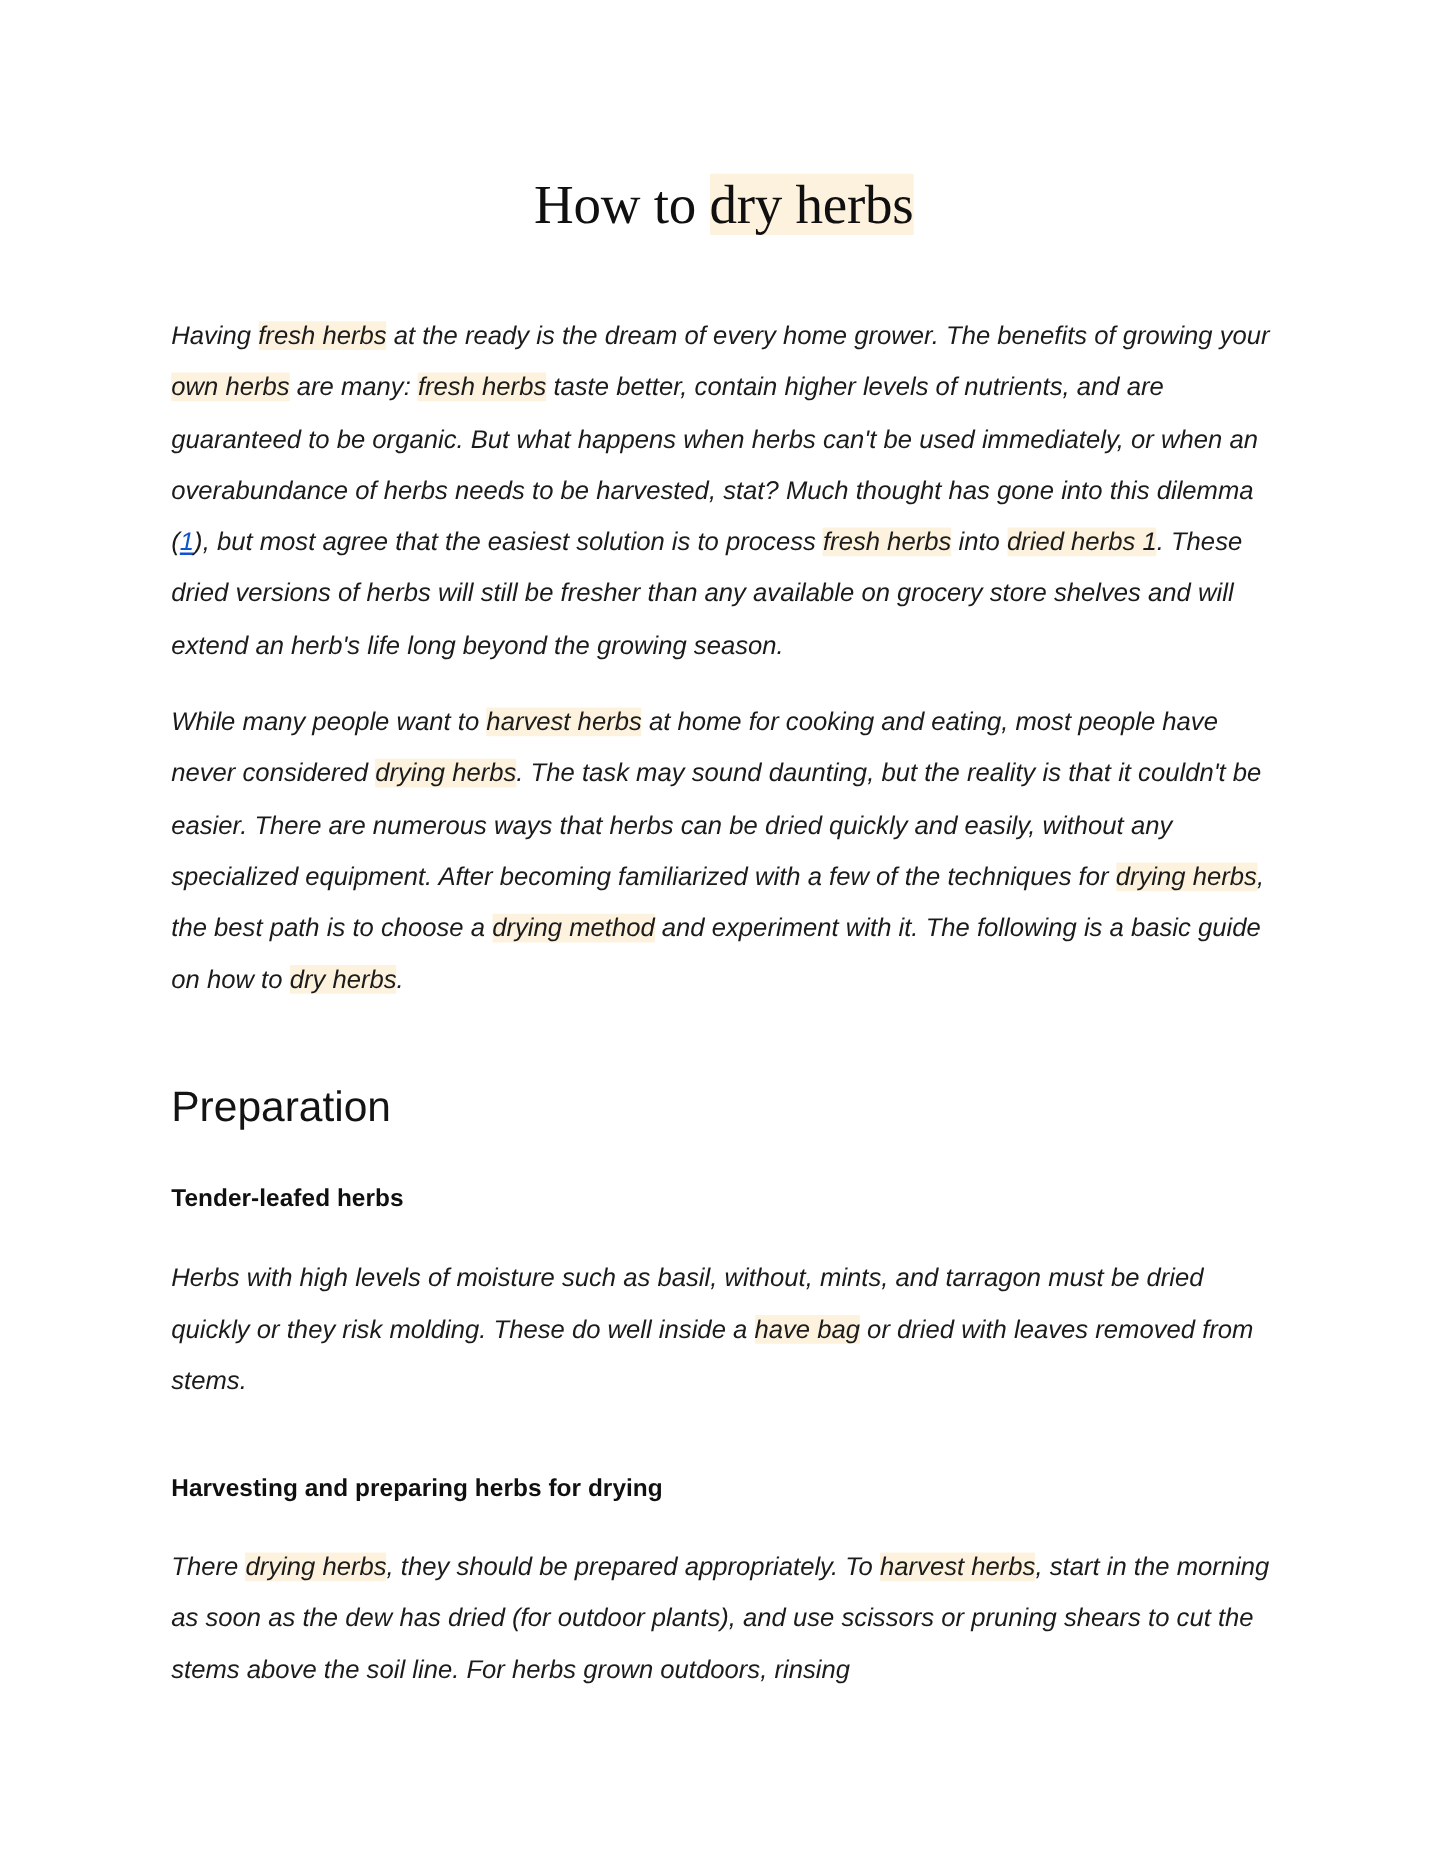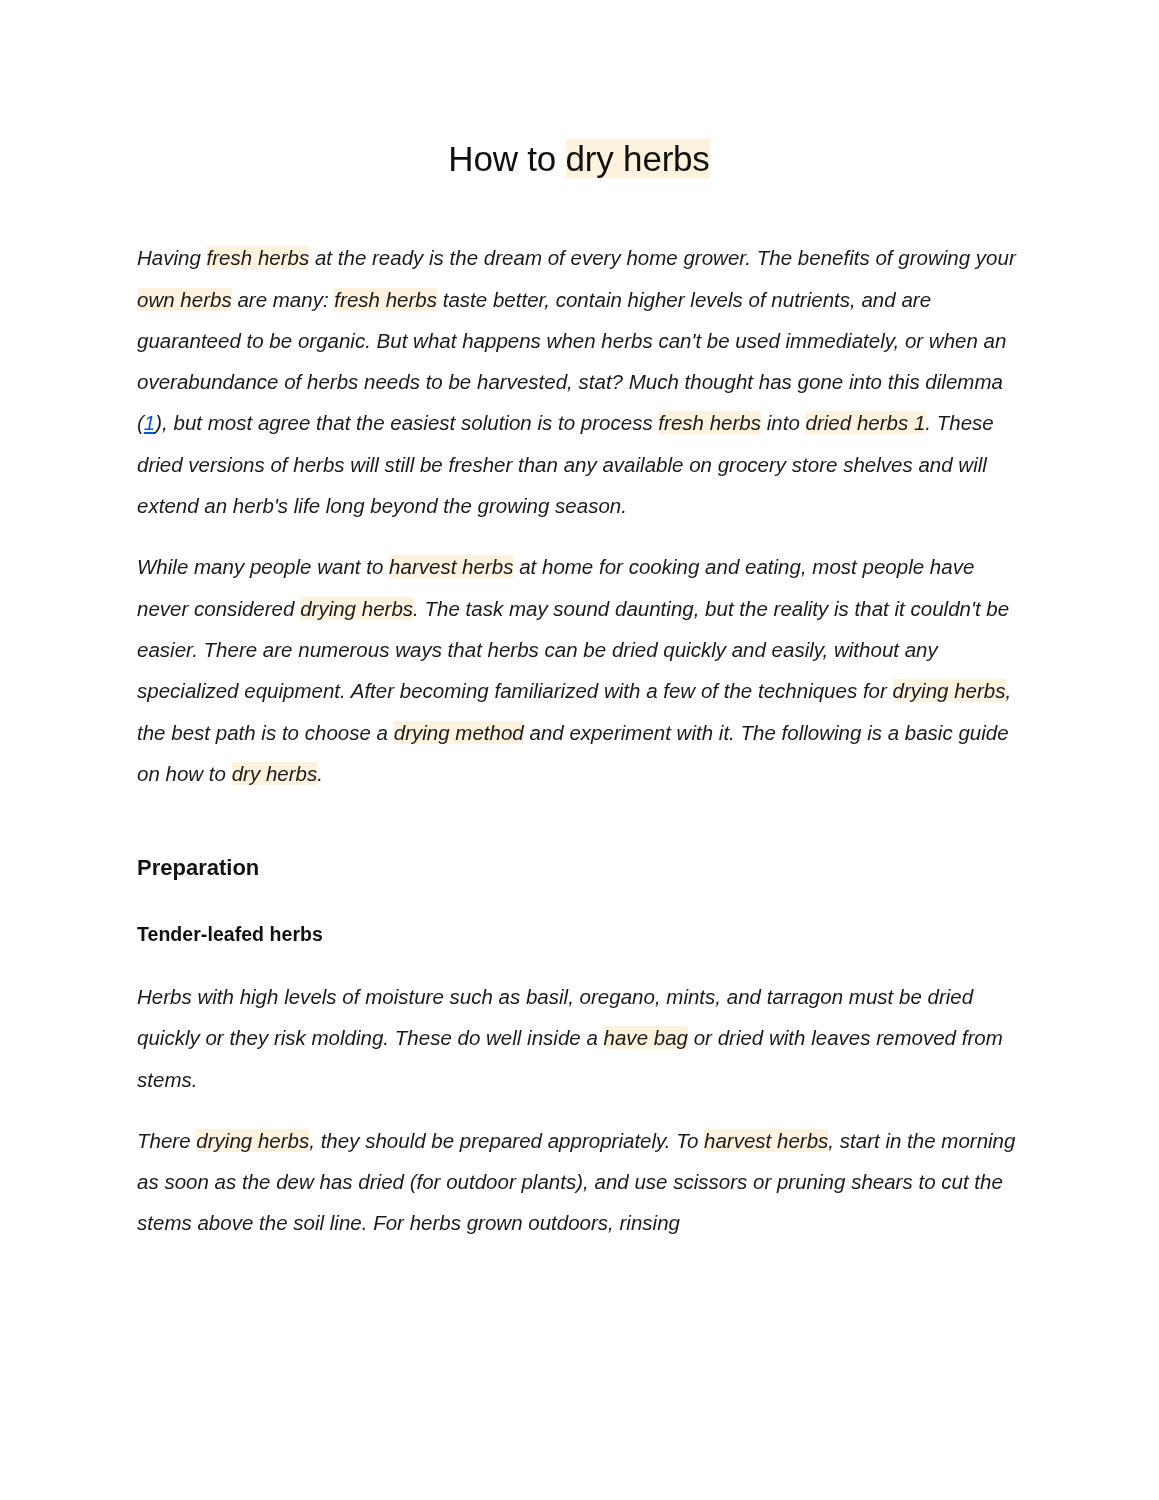--- a/index.html
+++ b/index.html
@@ -21,44 +21,45 @@
     box-sizing: border-box;
     overflow: hidden;
   }
   .content {
     position: absolute;
     left: 137px;
     top: 0;
     width: 884px;
   }
   .doc-title {
-    font-size: 35px;
+    font-size: 44px;
     font-weight: 400;
     line-height: 1.18;
     text-align: center;
     margin: 0;
     padding-top: 138px;
     letter-spacing: -0.2px;
     color: #101010;
+    font-family: Liberation Serif, serif;
   }
   p.body-text {
     font-size: 20.5px;
     line-height: 41.3px;
     margin: 0 0 20px 0;
     color: #1b1b1b;
     letter-spacing: 0.01px;
     text-align: left;
     font-style: italic;
   }
   p.first-para {
     margin-top: 58px;
   }
   h2.section-heading {
-    font-size: 22px;
-    font-weight: 700;
+    font-size: 34px;
+    font-weight: 400;
     line-height: 1.25;
     margin: 60px 0 0 0;
     color: #131313;
     letter-spacing: 0px;
   }
   h3.sub-heading {
     font-size: 19.5px;
     font-weight: 700;
     line-height: 1.3;
     margin: 53px 0 0 0;
@@ -92,19 +93,20 @@
     <h1 class="doc-title"><span>How to </span><mark class="hl">dry herbs</mark></h1>
 
     <p class="body-text first-para"><span>Having </span><mark class="hl">fresh herbs</mark><span> at the ready is the dream of every home grower. The benefits of growing your </span><mark class="hl">own herbs</mark><span> are many: </span><mark class="hl">fresh herbs</mark><span> taste better, contain higher levels of nutrients, and are guaranteed to be organic. But what happens when herbs can't be used immediately, or when an overabundance of herbs needs to be harvested, stat? Much thought has gone into this dilemma (</span><a class="ref-link" href="#">1</a><span>), but most agree that the easiest solution is to process </span><mark class="hl">fresh herbs</mark><span> into </span><mark class="hl">dried herbs 1</mark><span>. These dried versions of herbs will still be fresher than any available on grocery store shelves and will extend an herb's life long beyond the growing season.</span></p>
 
     <p class="body-text para-gap-large"><span>While many people want to </span><mark class="hl">harvest herbs</mark><span> at home for cooking and eating, most people have never considered </span><mark class="hl">drying herbs</mark><span>. The task may sound daunting, but the reality is that it couldn't be easier. There are numerous ways that herbs can be dried quickly and easily, without any specialized equipment. After becoming familiarized with a few of the techniques for </span><mark class="hl">drying herbs</mark><span>, the best path is to choose a </span><mark class="hl">drying method</mark><span> and experiment with it. The following is a basic guide on how to </span><mark class="hl">dry herbs</mark><span>.</span></p>
 
     <h2 class="section-heading">Preparation</h2>
 
     <h3 class="sub-heading">Tender-leafed herbs</h3>
 
-    <p class="body-text"><span>Herbs with high levels of moisture such as basil, oregano, mints, and tarragon must be dried quickly or they risk molding. These do well inside a </span><mark class="hl">have bag</mark><span> or dried with leaves removed from stems.</span></p>
+    <p class="body-text"><span>Herbs with high levels of moisture such as basil, without, mints, and tarragon must be dried quickly or they risk molding. These do well inside a </span><mark class="hl">have bag</mark><span> or dried with leaves removed from stems.</span></p>
 
+    <h3 class="sub-heading">Harvesting and preparing herbs for drying</h3>
 
     <p class="body-text"><span>There </span><mark class="hl">drying herbs</mark><span>, they should be prepared appropriately. To </span><mark class="hl">harvest herbs</mark><span>, start in the morning as soon as the dew has dried (for outdoor plants), and use scissors or pruning shears to cut the stems above the soil line. For herbs grown outdoors, rinsing</span></p>
 
   </div>
 </div>
 
 </body></html>

